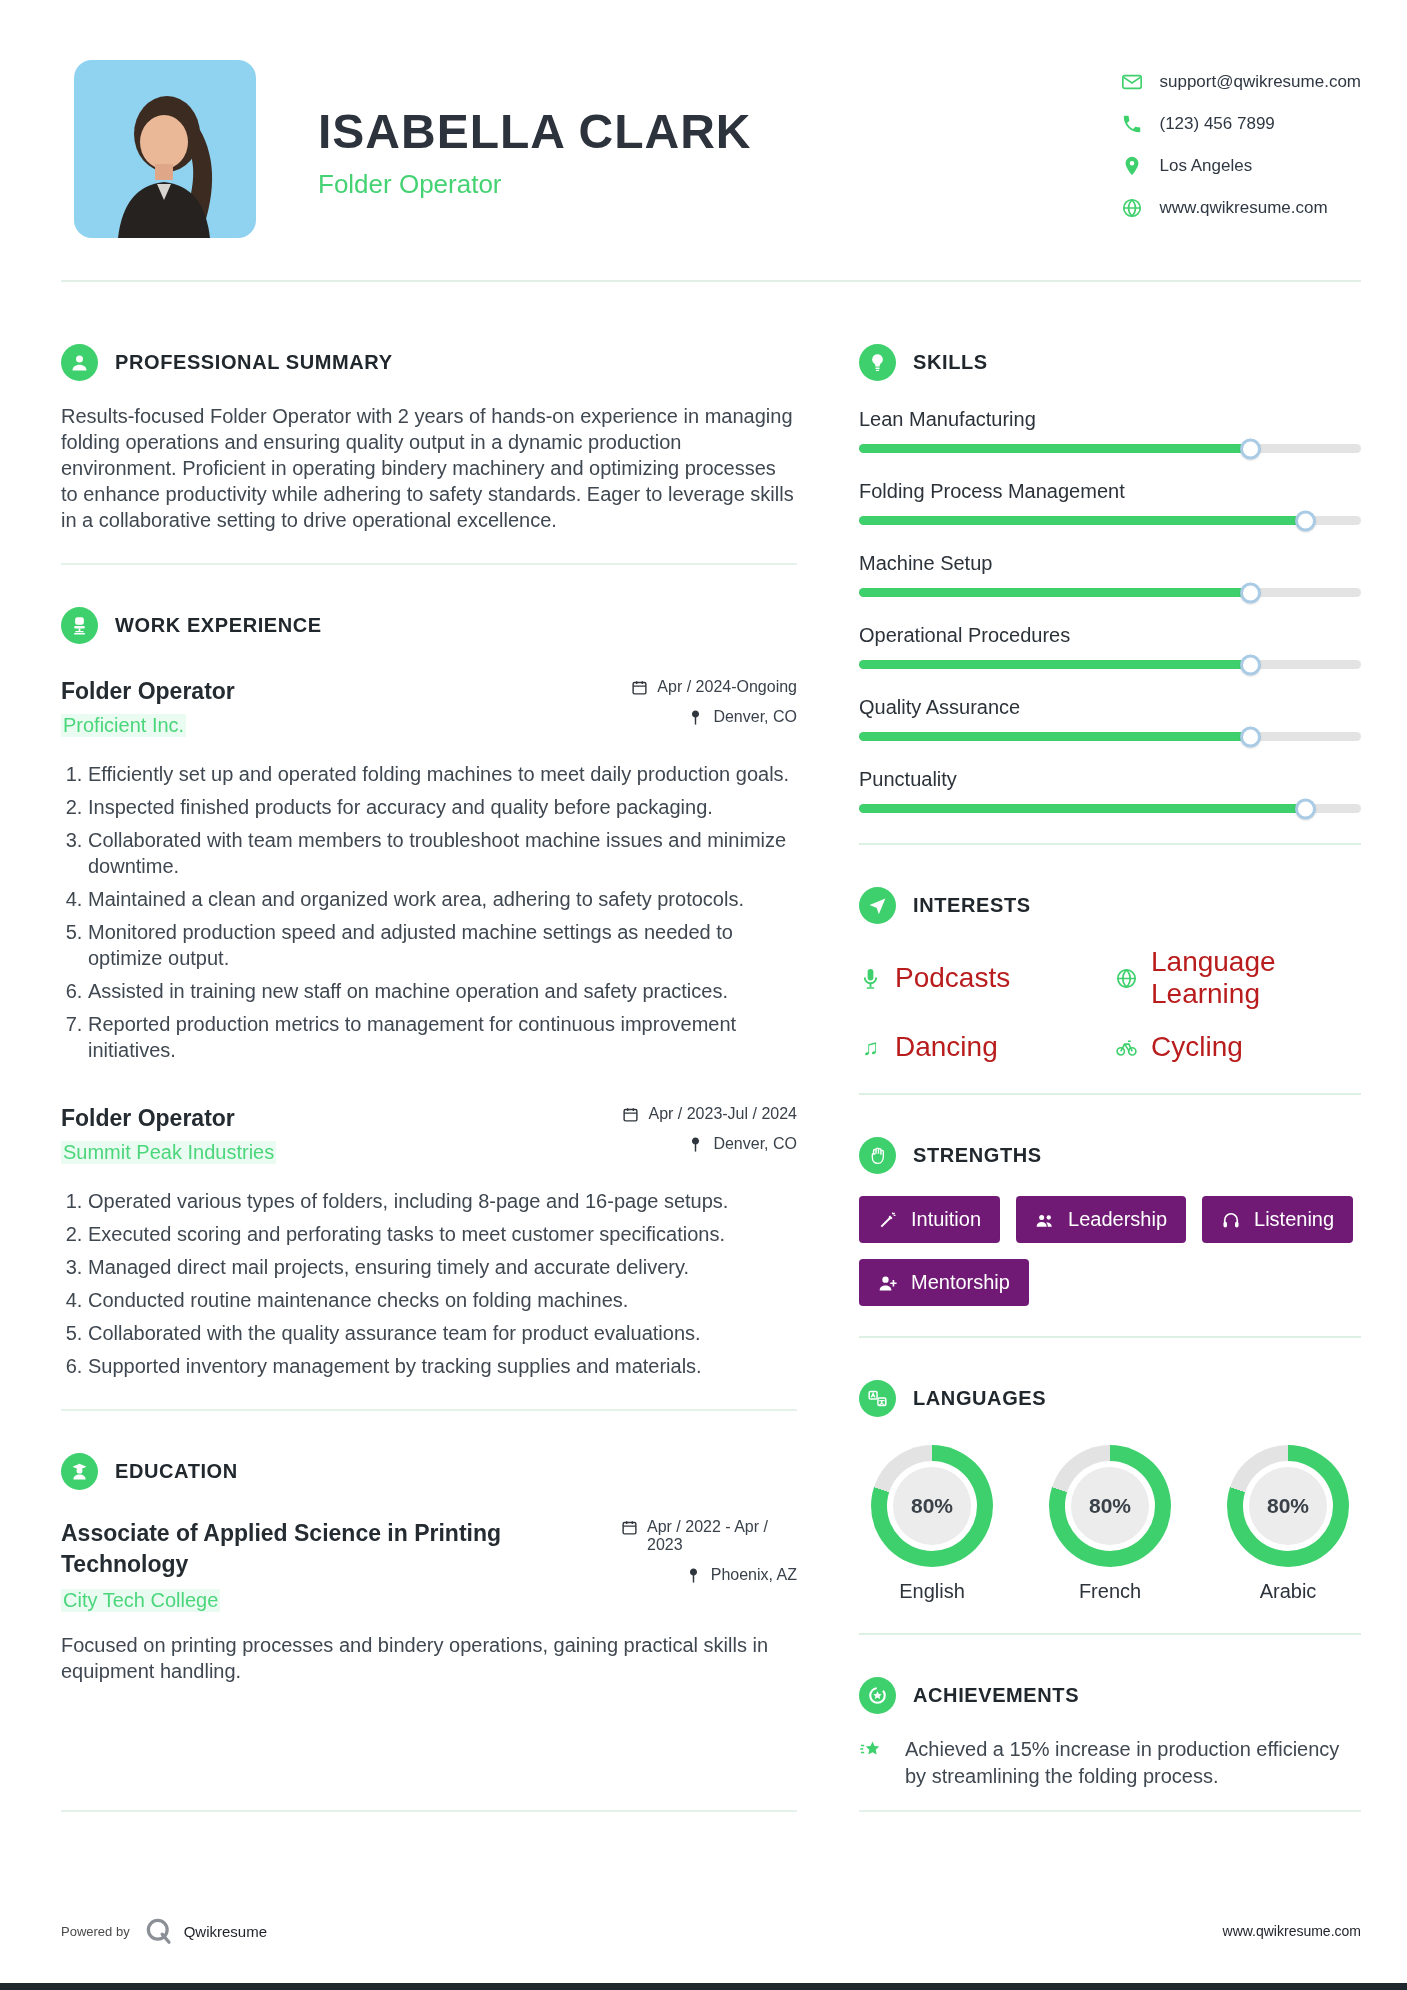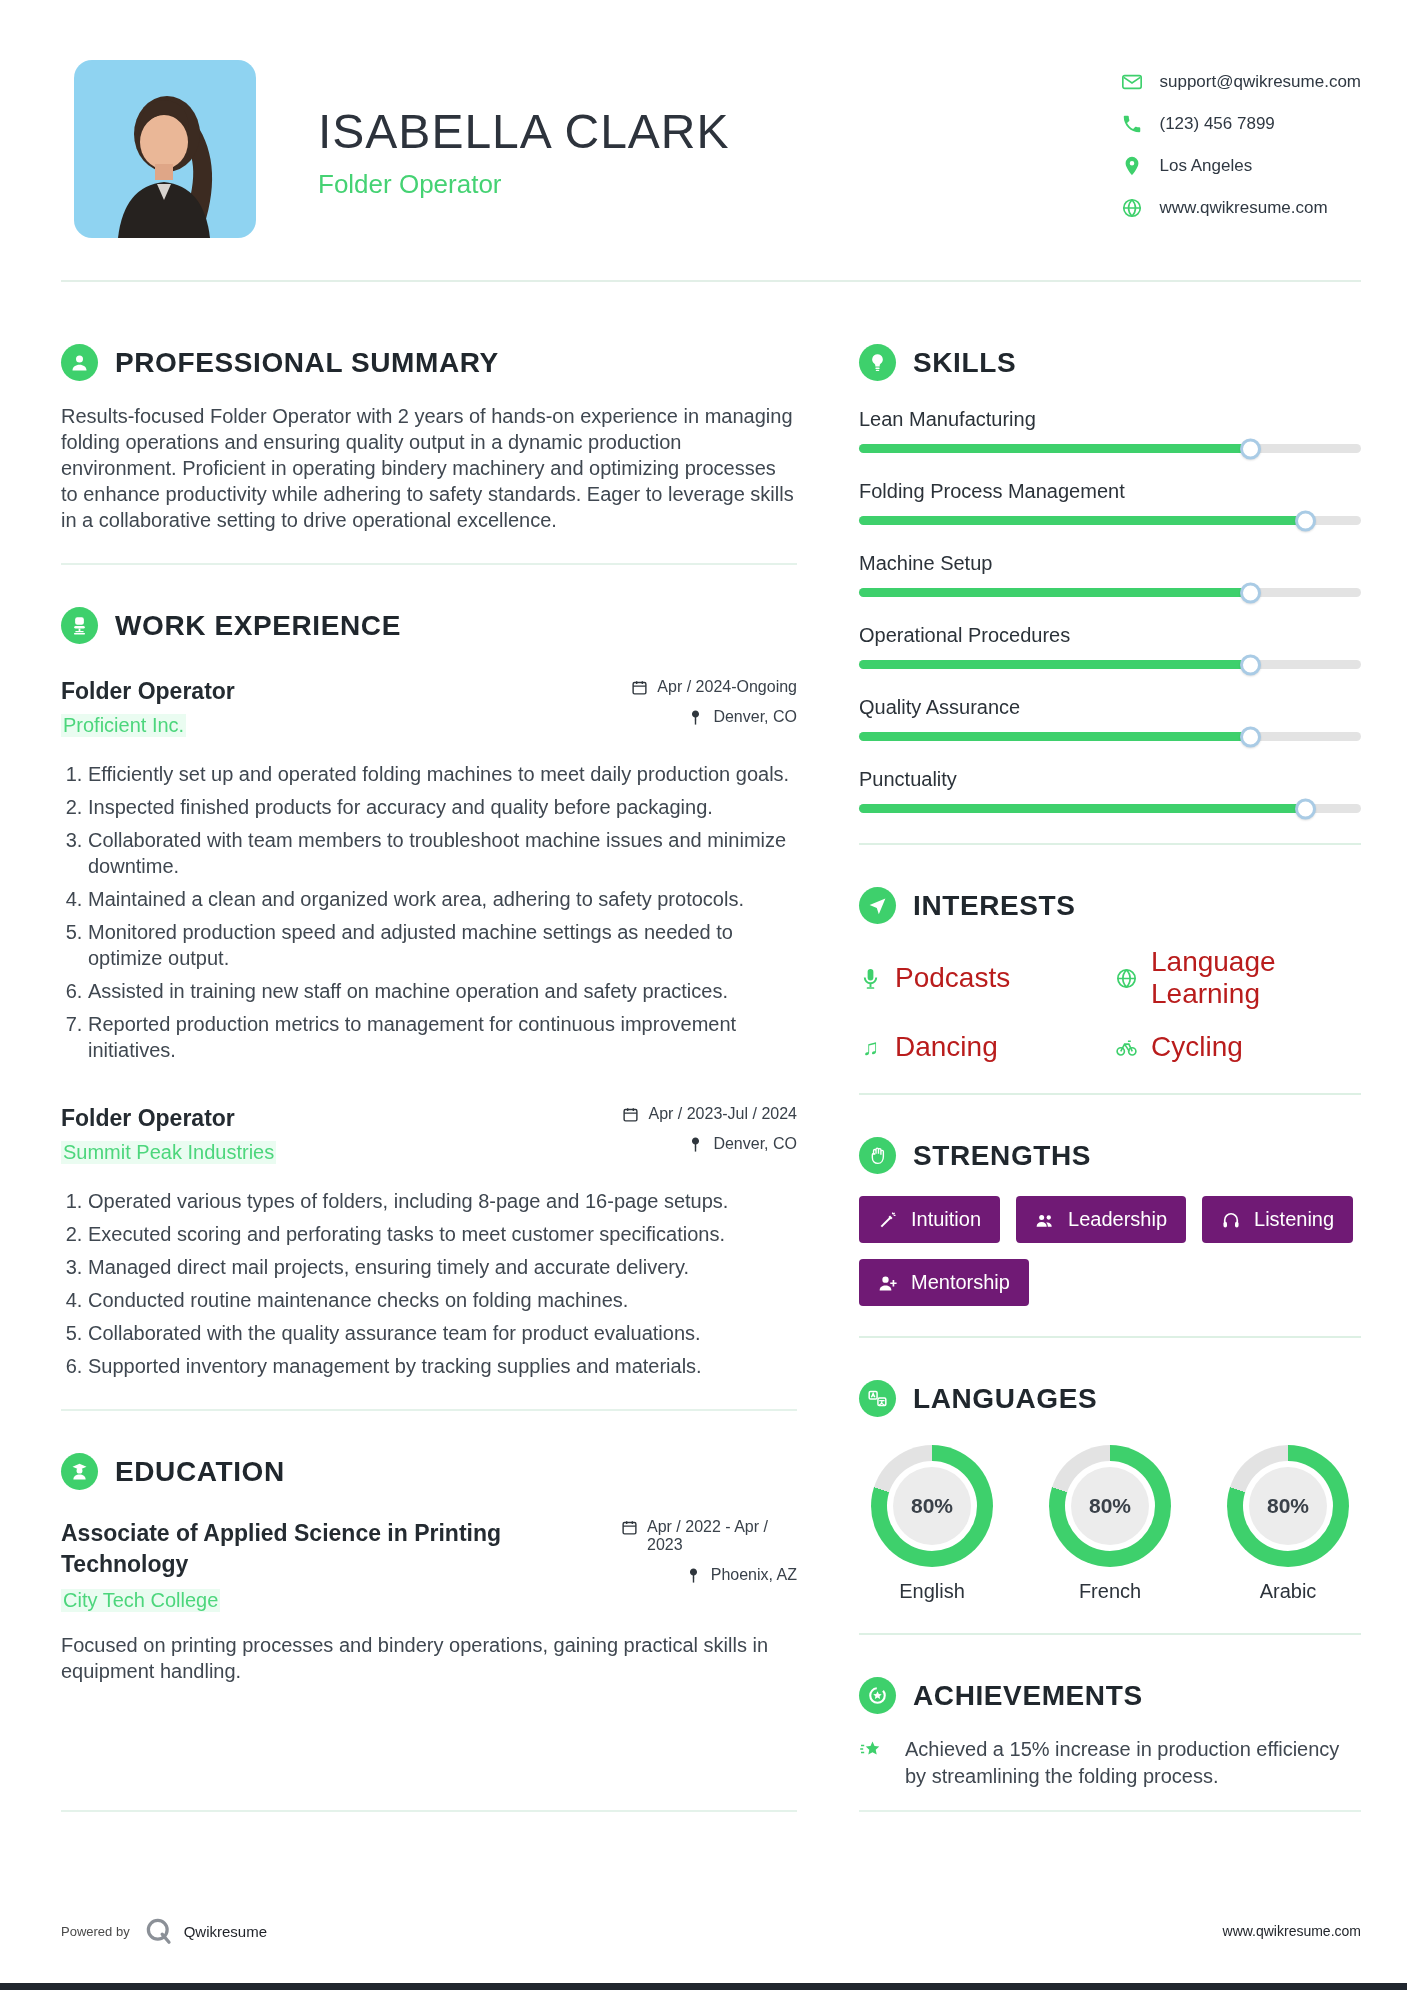--- a/index.html
+++ b/index.html
@@ -4,39 +4,39 @@
 <style>
   * { box-sizing: border-box; margin: 0; padding: 0; }
   html,body { background:#ffffff; }
   body { font-family: "Liberation Sans", "DejaVu Sans", sans-serif; color:#3f4750; }
   .page { position:relative; width:1407px; height:1990px; background:#fff; overflow:hidden; }
 
   
   .header { display:flex; padding:60px 46px 0 61px; }
   .photo { width:182px; height:178px; border-radius:18px; overflow:hidden; flex:0 0 auto; margin-left:13px; }
   .id-block { margin-left:62px; padding-top:44px; }
-  .name { font-size:48px; font-weight:400; letter-spacing:1px; color:#2d333c; }
+  .name { font-size:48px; font-weight:700; letter-spacing:1px; color:#2d333c; }
   .job-title { font-size:26px; color:#45d273; margin-top:10px; font-weight:500; }
   .contact { margin-left:auto; padding-top:8px; display:flex; flex-direction:column; gap:15px; }
   .contact-row { display:flex; align-items:center; gap:17px; height:27px; }
   .contact-row .c-icon { width:22px; height:22px; color:#3ed06c; flex:0 0 auto; }
   .contact-row .c-text { font-size:17px; color:#2f3842; }
 
   .divider-main { height:2px; background:#e2efe7; margin:42px 46px 0 61px; }
 
   
   .columns { display:flex; gap:62px; padding:62px 46px 0 61px; height:1520px; overflow:hidden; }
   .col-left  { width:736px; flex:0 0 auto; }
   .col-right { width:502px; flex:0 0 auto; }
 
   .sec-head { display:flex; align-items:center; gap:17px; }
   .sec-icon { width:37px; height:37px; border-radius:50%; background:#3ed06c; color:#fff;
               display:flex; align-items:center; justify-content:center; flex:0 0 auto; }
   .sec-icon svg { width:21px; height:21px; }
-  .sec-title { font-size:28px; font-weight:800; letter-spacing:.6px; color:#20272d; }
+  .sec-title { font-size:20px; font-weight:800; letter-spacing:.6px; color:#20272d; }
 
   .summary-text { margin-top:22px; font-size:20px; line-height:26px; color:#3f4750; }
 
   .divider-sub { height:2px; background:#e4f2ea; margin:30px 0 42px 0; }
   .col-right .divider-sub { background:#ddf0e4; }
 
   
   .job { margin-top:34px; }
   .job + .job { margin-top:42px; }
   .job-head { display:flex; justify-content:space-between; }

